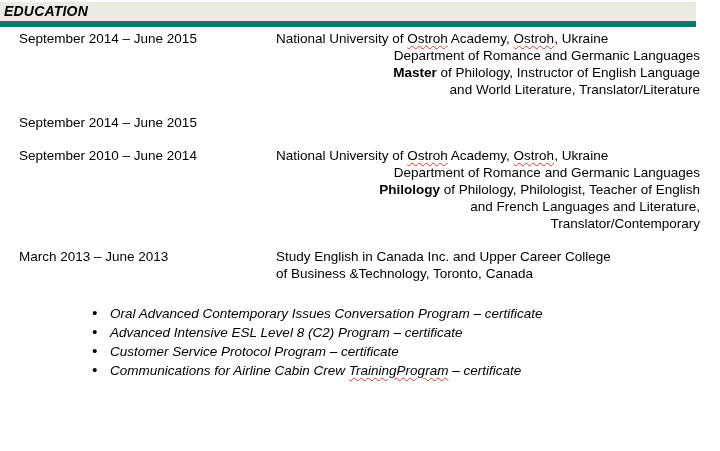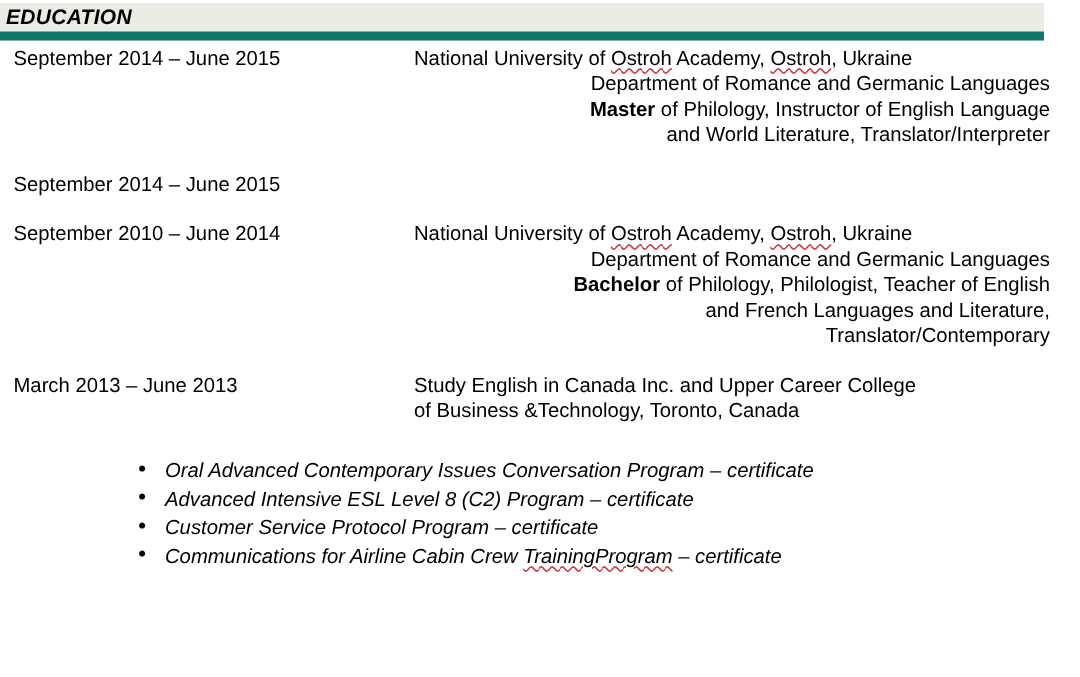--- a/index.html
+++ b/index.html
@@ -40,21 +40,21 @@
     display: flex;
     align-items: flex-start;
     margin-top: 3px;
   }
   .entry.spaced {
     margin-top: 16px;
   }
   .entry-date {
     width: 276px;
     flex: 0 0 276px;
-    padding-left: 9px;
+    padding-left: 19px;
     box-sizing: border-box;
     font-size: 13.5px;
     line-height: 17px;
     white-space: nowrap;
   }
   .entry-detail {
     flex: 1 1 auto;
     padding-right: 20px;
     box-sizing: border-box;
     font-size: 13.5px;
@@ -98,32 +98,32 @@
 
   <div class="section-header">EDUCATION</div>
 
   <div class="entries">
       <div class="entry">
         <div class="entry-date">September 2014 – June 2015</div>
         <div class="entry-detail">
           <div class="line-left"><span>National University of </span><span class="squiggle">Ostroh</span><span> Academy, </span><span class="squiggle">Ostroh</span><span>, Ukraine</span></div>
           <div class="line-right"><span>Department of Romance and Germanic Languages</span></div>
           <div class="line-right"><span class="bold">Master</span><span> of Philology, Instructor of English Language</span></div>
-          <div class="line-right"><span>and World Literature, Translator/Interpreter</span></div>
+          <div class="line-right"><span>and World Literature, Translator/Literature</span></div>
         </div>
       </div>
       <div class="entry spaced">
         <div class="entry-date">September 2014 – June 2015</div>
       </div>
       <div class="entry spaced">
         <div class="entry-date">September 2010 – June 2014</div>
         <div class="entry-detail">
           <div class="line-left"><span>National University of </span><span class="squiggle">Ostroh</span><span> Academy, </span><span class="squiggle">Ostroh</span><span>, Ukraine</span></div>
           <div class="line-right"><span>Department of Romance and Germanic Languages</span></div>
-          <div class="line-right"><span class="bold">Bachelor</span><span> of Philology, Philologist, Teacher of English</span></div>
+          <div class="line-right"><span class="bold">Philology</span><span> of Philology, Philologist, Teacher of English</span></div>
           <div class="line-right"><span>and French Languages and Literature,</span></div>
           <div class="line-right"><span>Translator/Contemporary</span></div>
         </div>
       </div>
       <div class="entry spaced">
         <div class="entry-date">March 2013 – June 2013</div>
         <div class="entry-detail">
           <div class="line-left"><span>Study English in Canada Inc. and Upper Career College</span></div>
           <div class="line-left"><span>of Business &amp;Technology, Toronto, Canada</span></div>
         </div>

